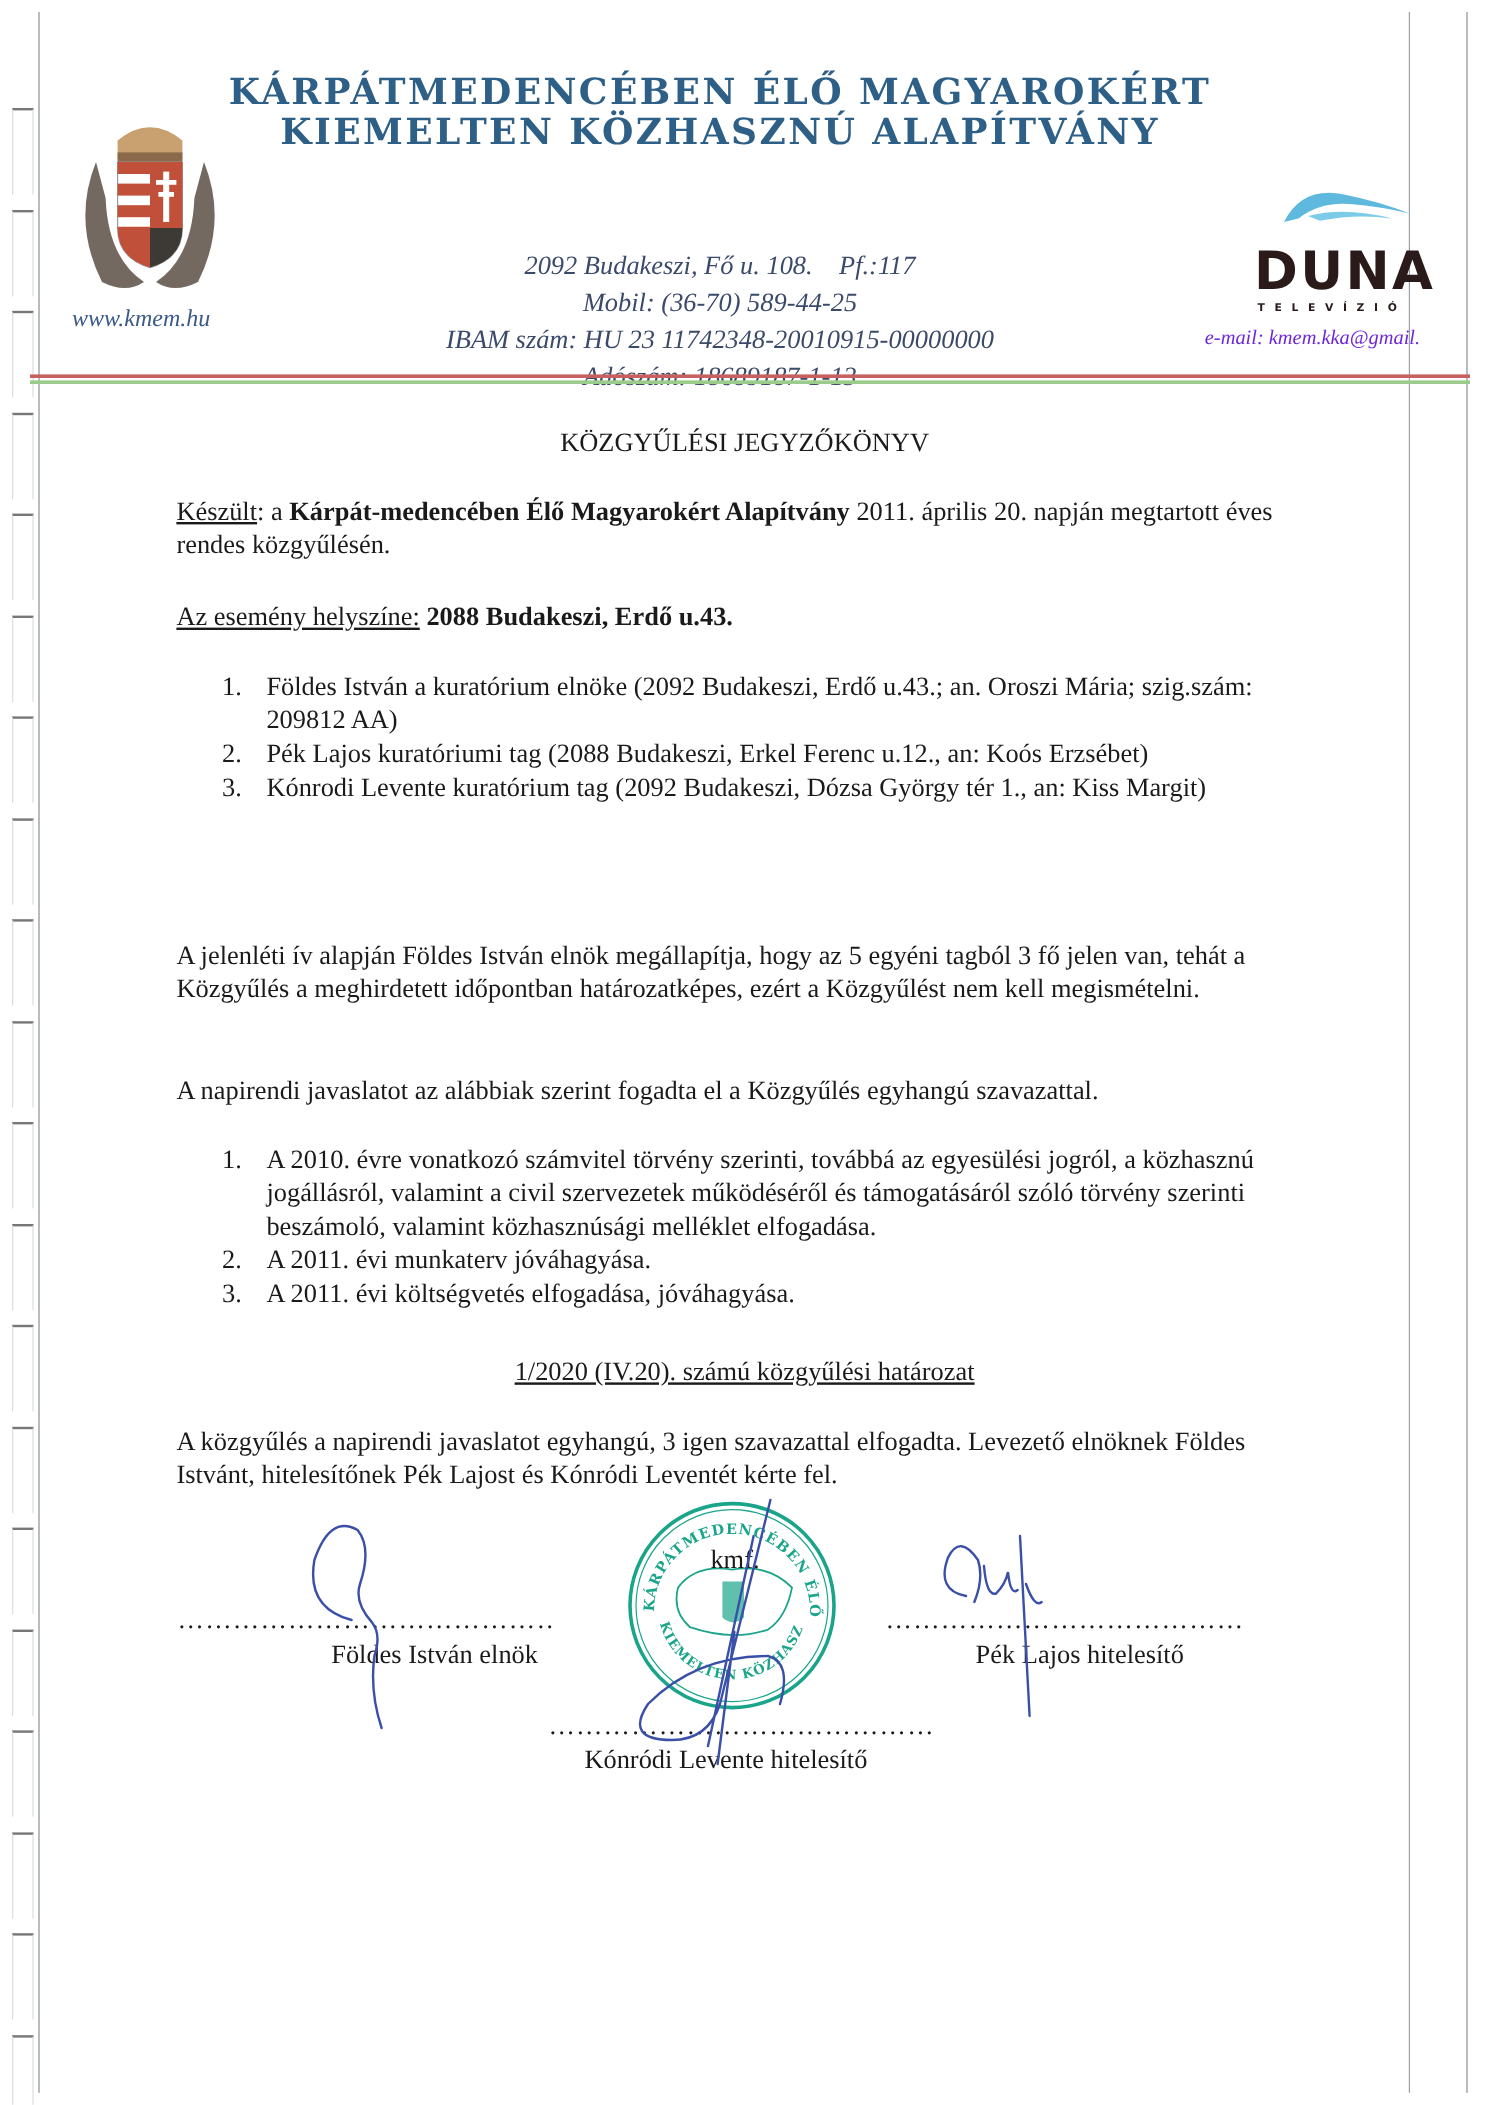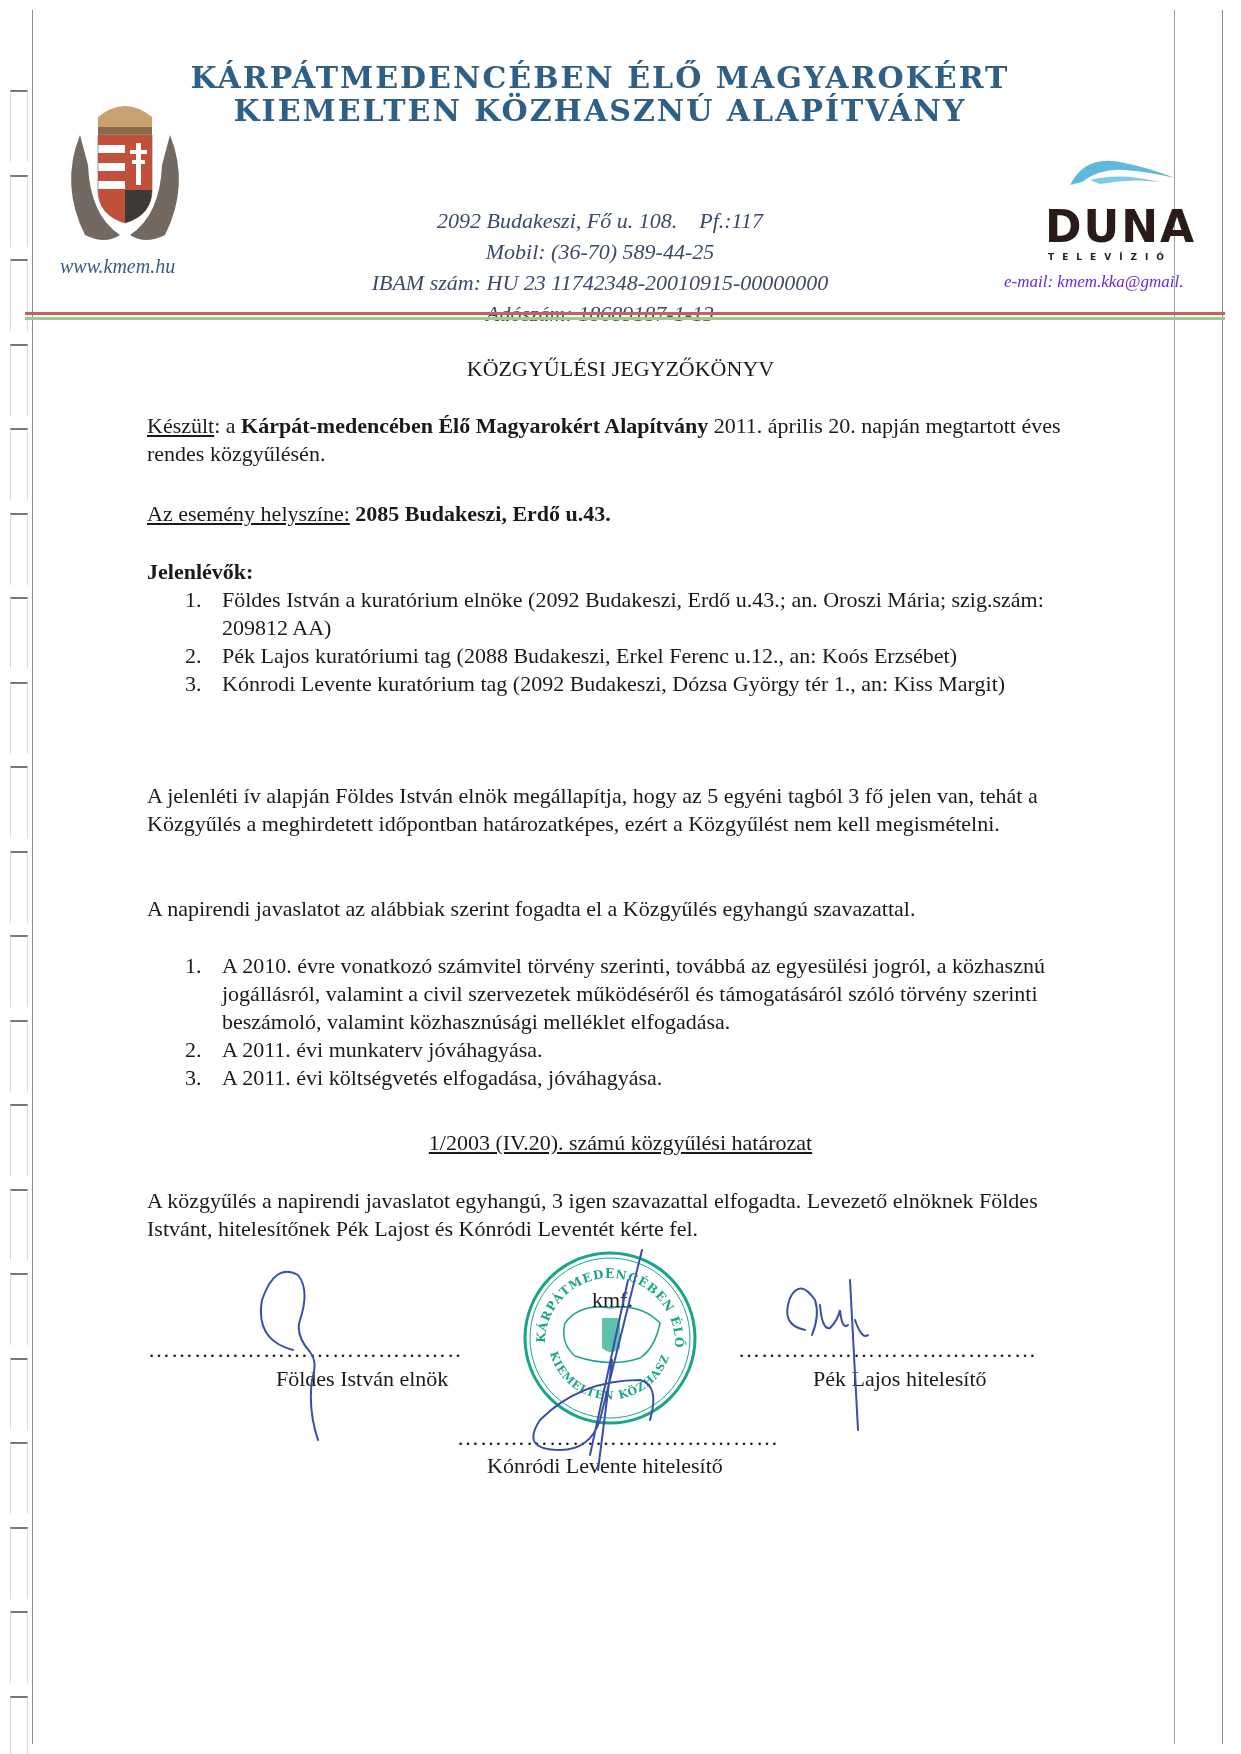--- a/index.html
+++ b/index.html
@@ -139,45 +139,44 @@
 
 <div class="doc-title">KÖZGYŰLÉSI JEGYZŐKÖNYV</div>
 
 <div class="doc" style="top:412px;">
   <p>
     <span class="u">Készült</span><span>: a </span><span class="b">Kárpát-medencében Élő Magyarokért Alapítvány</span><span> 2011. április 20. napján megtartott éves rendes közgyűlésén.</span>
   </p>
 </div>
 
 <div class="doc" style="top:500px;">
-  <p><span class="u">Az esemény helyszíne:</span><span class="b"> 2085 Budakeszi, Erdő u.43.</span></p>
+  <p><span class="u">Az esemény helyszíne:</span><span class="b"> 2088 Budakeszi, Erdő u.43.</span></p>
 </div>
 
 <div class="doc" style="top:558px;">
-  <p class="b">Jelenlévők:</p>
   <ol>
     <li><span class="num">1.</span><span>Földes István a kuratórium elnöke (2092 Budakeszi, Erdő u.43.; an. Oroszi Mária; szig.szám: 209812 AA)</span></li>
     <li><span class="num">2.</span><span>Pék Lajos kuratóriumi tag (2088 Budakeszi, Erkel Ferenc u.12., an: Koós Erzsébet)</span></li>
     <li><span class="num">3.</span><span>Kónrodi Levente kuratórium tag (2092 Budakeszi, Dózsa György tér 1., an: Kiss Margit)</span></li>
   </ol>
 </div>
 
 <div class="doc" style="top:782px;">A jelenléti ív alapján Földes István elnök megállapítja, hogy az 5 egyéni tagból 3 fő jelen van, tehát a Közgyűlés a meghirdetett időpontban határozatképes, ezért a Közgyűlést nem kell megismételni.</div>
 
 <div class="doc" style="top:895px;">A napirendi javaslatot az alábbiak szerint fogadta el a Közgyűlés egyhangú szavazattal.</div>
 
 <div class="doc" style="top:952px;">
   <ol>
     <li><span class="num">1.</span><span>A 2010. évre vonatkozó számvitel törvény szerinti, továbbá az egyesülési jogról, a közhasznú jogállásról, valamint a civil szervezetek működéséről és támogatásáról szóló törvény szerinti beszámoló, valamint közhasznúsági melléklet elfogadása.</span></li>
     <li><span class="num">2.</span><span>A 2011. évi munkaterv jóváhagyása.</span></li>
     <li><span class="num">3.</span><span>A 2011. évi költségvetés elfogadása, jóváhagyása.</span></li>
   </ol>
 </div>
 
-<div class="resolution-title">1/2003 (IV.20). számú közgyűlési határozat</div>
+<div class="resolution-title">1/2020 (IV.20). számú közgyűlési határozat</div>
 
 <div class="doc" style="top:1187px;">A közgyűlés a napirendi javaslatot egyhangú, 3 igen szavazattal elfogadta. Levezető elnöknek Földes Istvánt, hitelesítőnek Pék Lajost és Kónródi Leventét kérte fel.</div>
 
 <svg class="stamp" viewBox="0 0 180 180">
   <defs>
     <path id="stampTop" d="M25 95 A65 65 0 0 1 155 95"></path>
     <path id="stampBot" d="M30 105 A62 62 0 0 0 150 105"></path>
   </defs>
   <circle cx="90" cy="90" r="85" fill="none" stroke="#1aa58a" stroke-width="3"></circle>
   <circle cx="90" cy="90" r="80" fill="none" stroke="#1aa58a" stroke-width="1"></circle>

